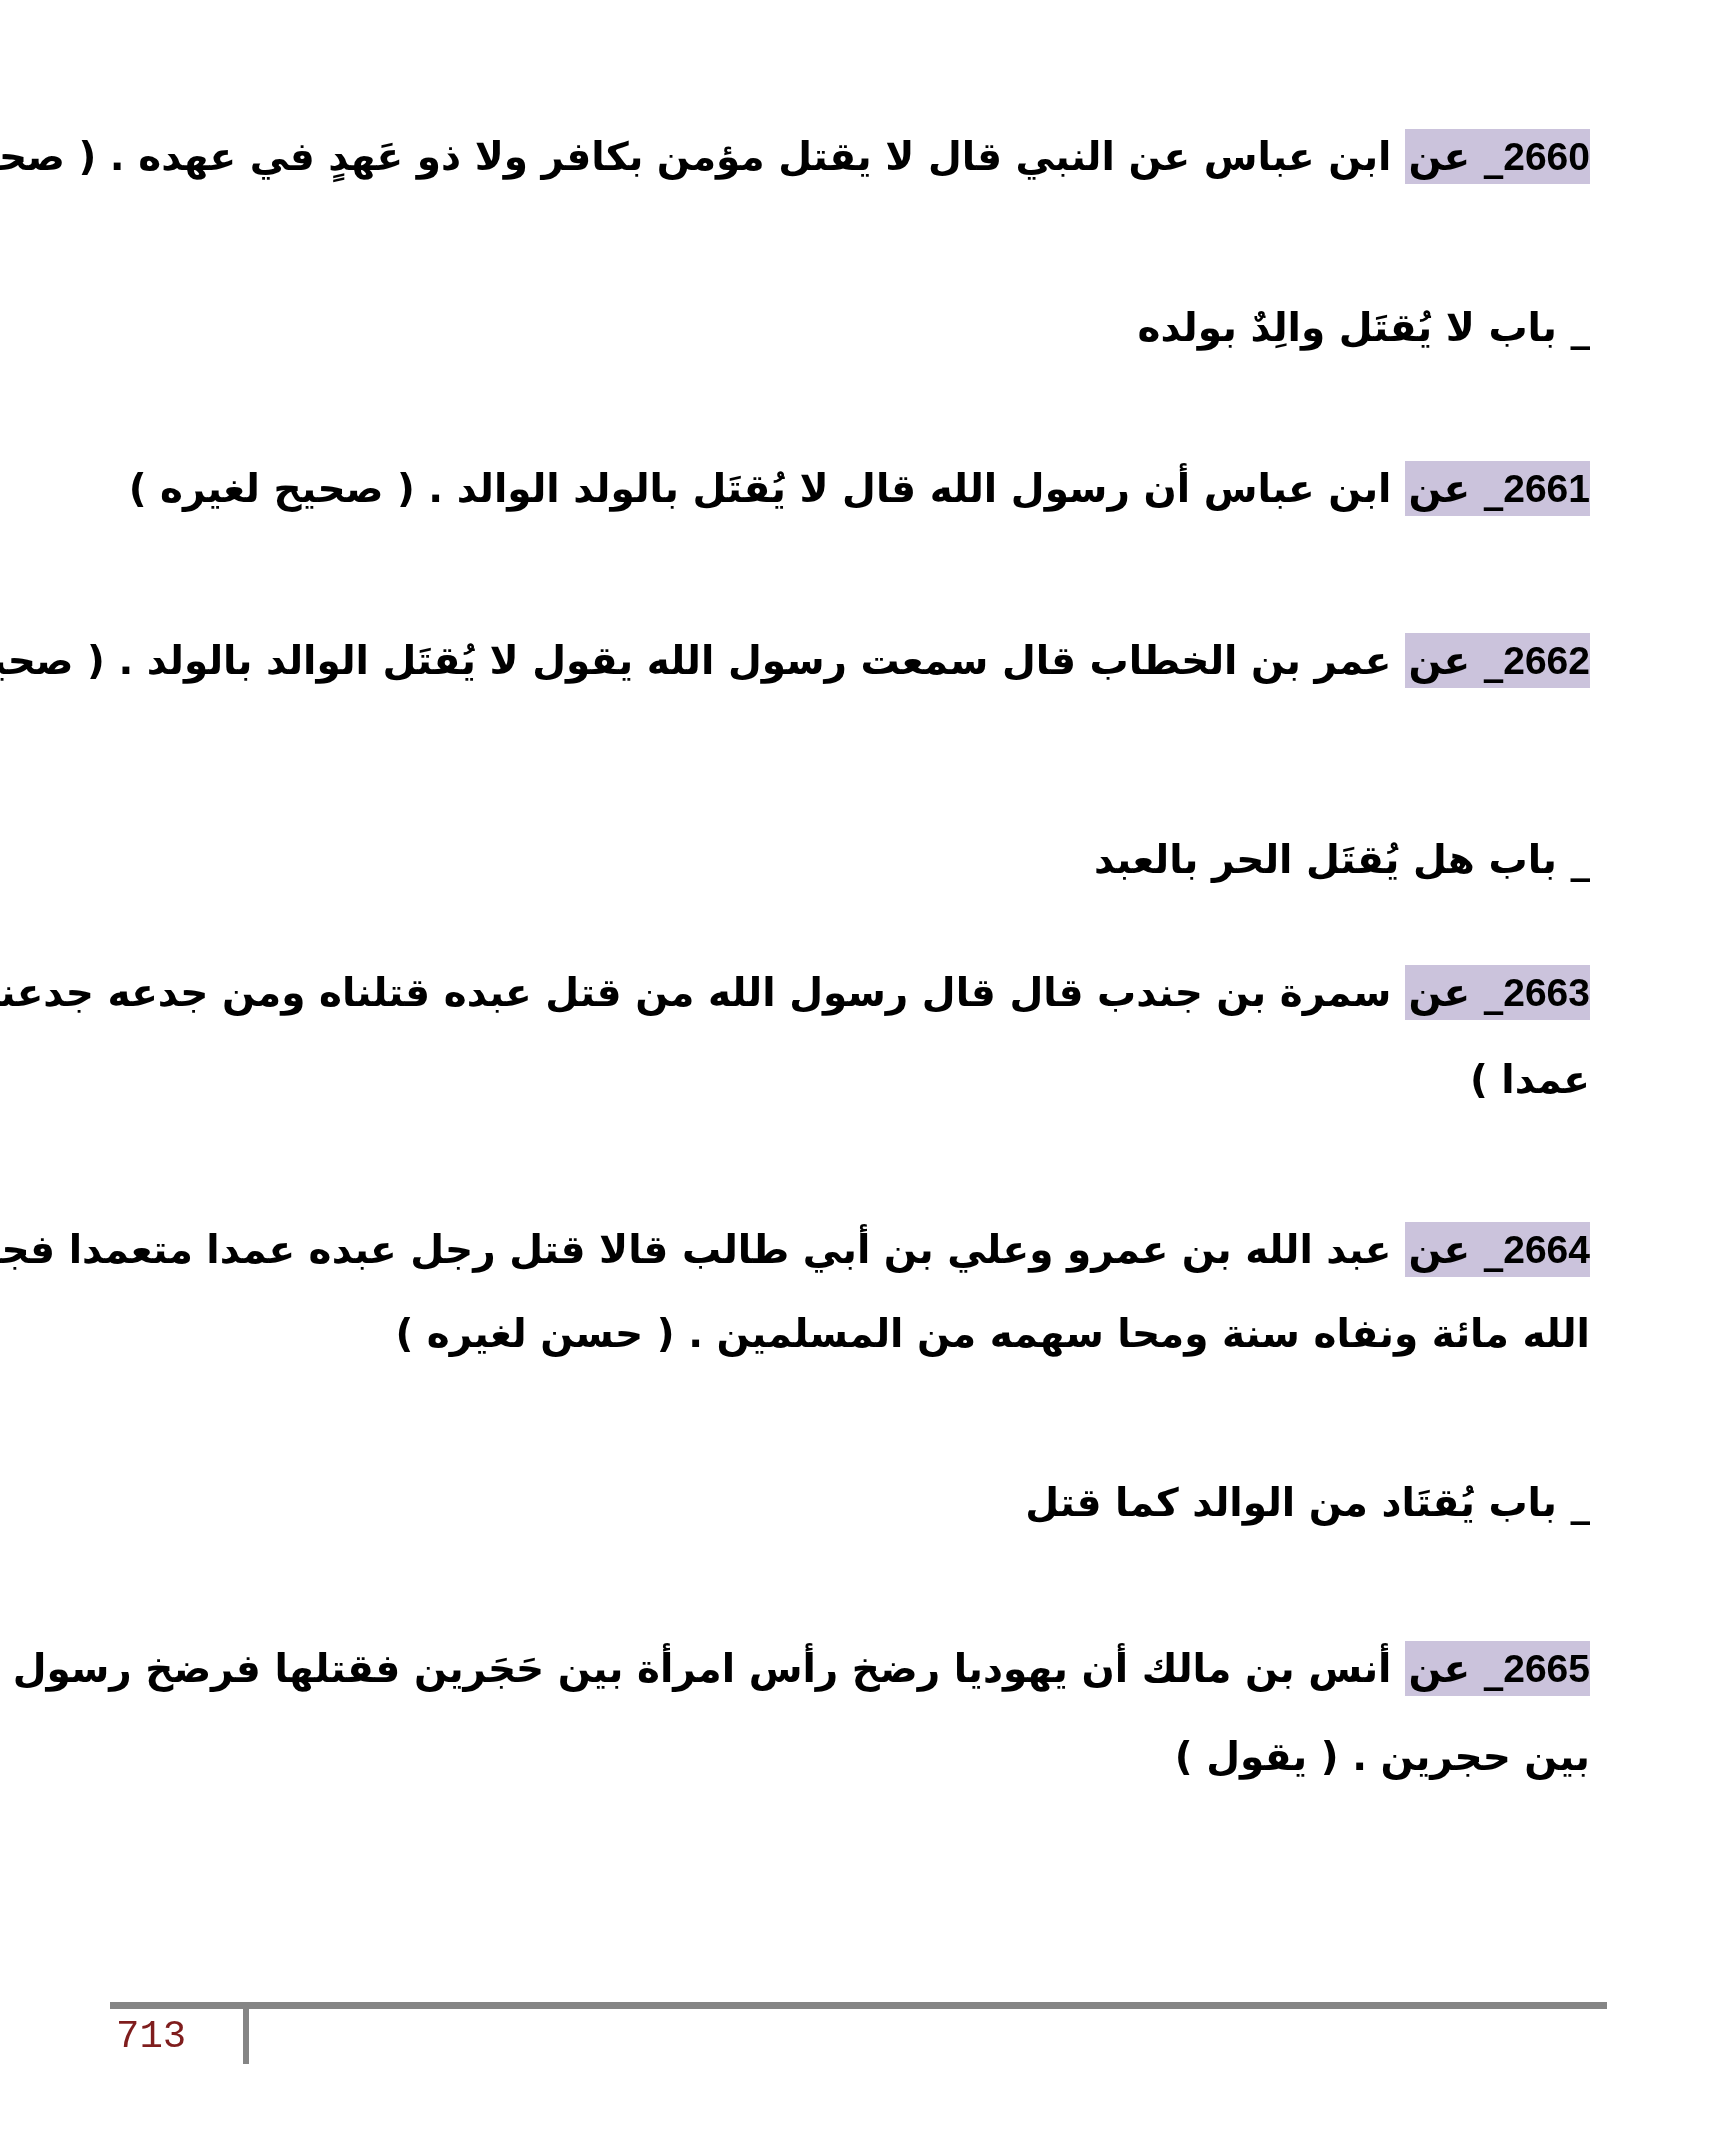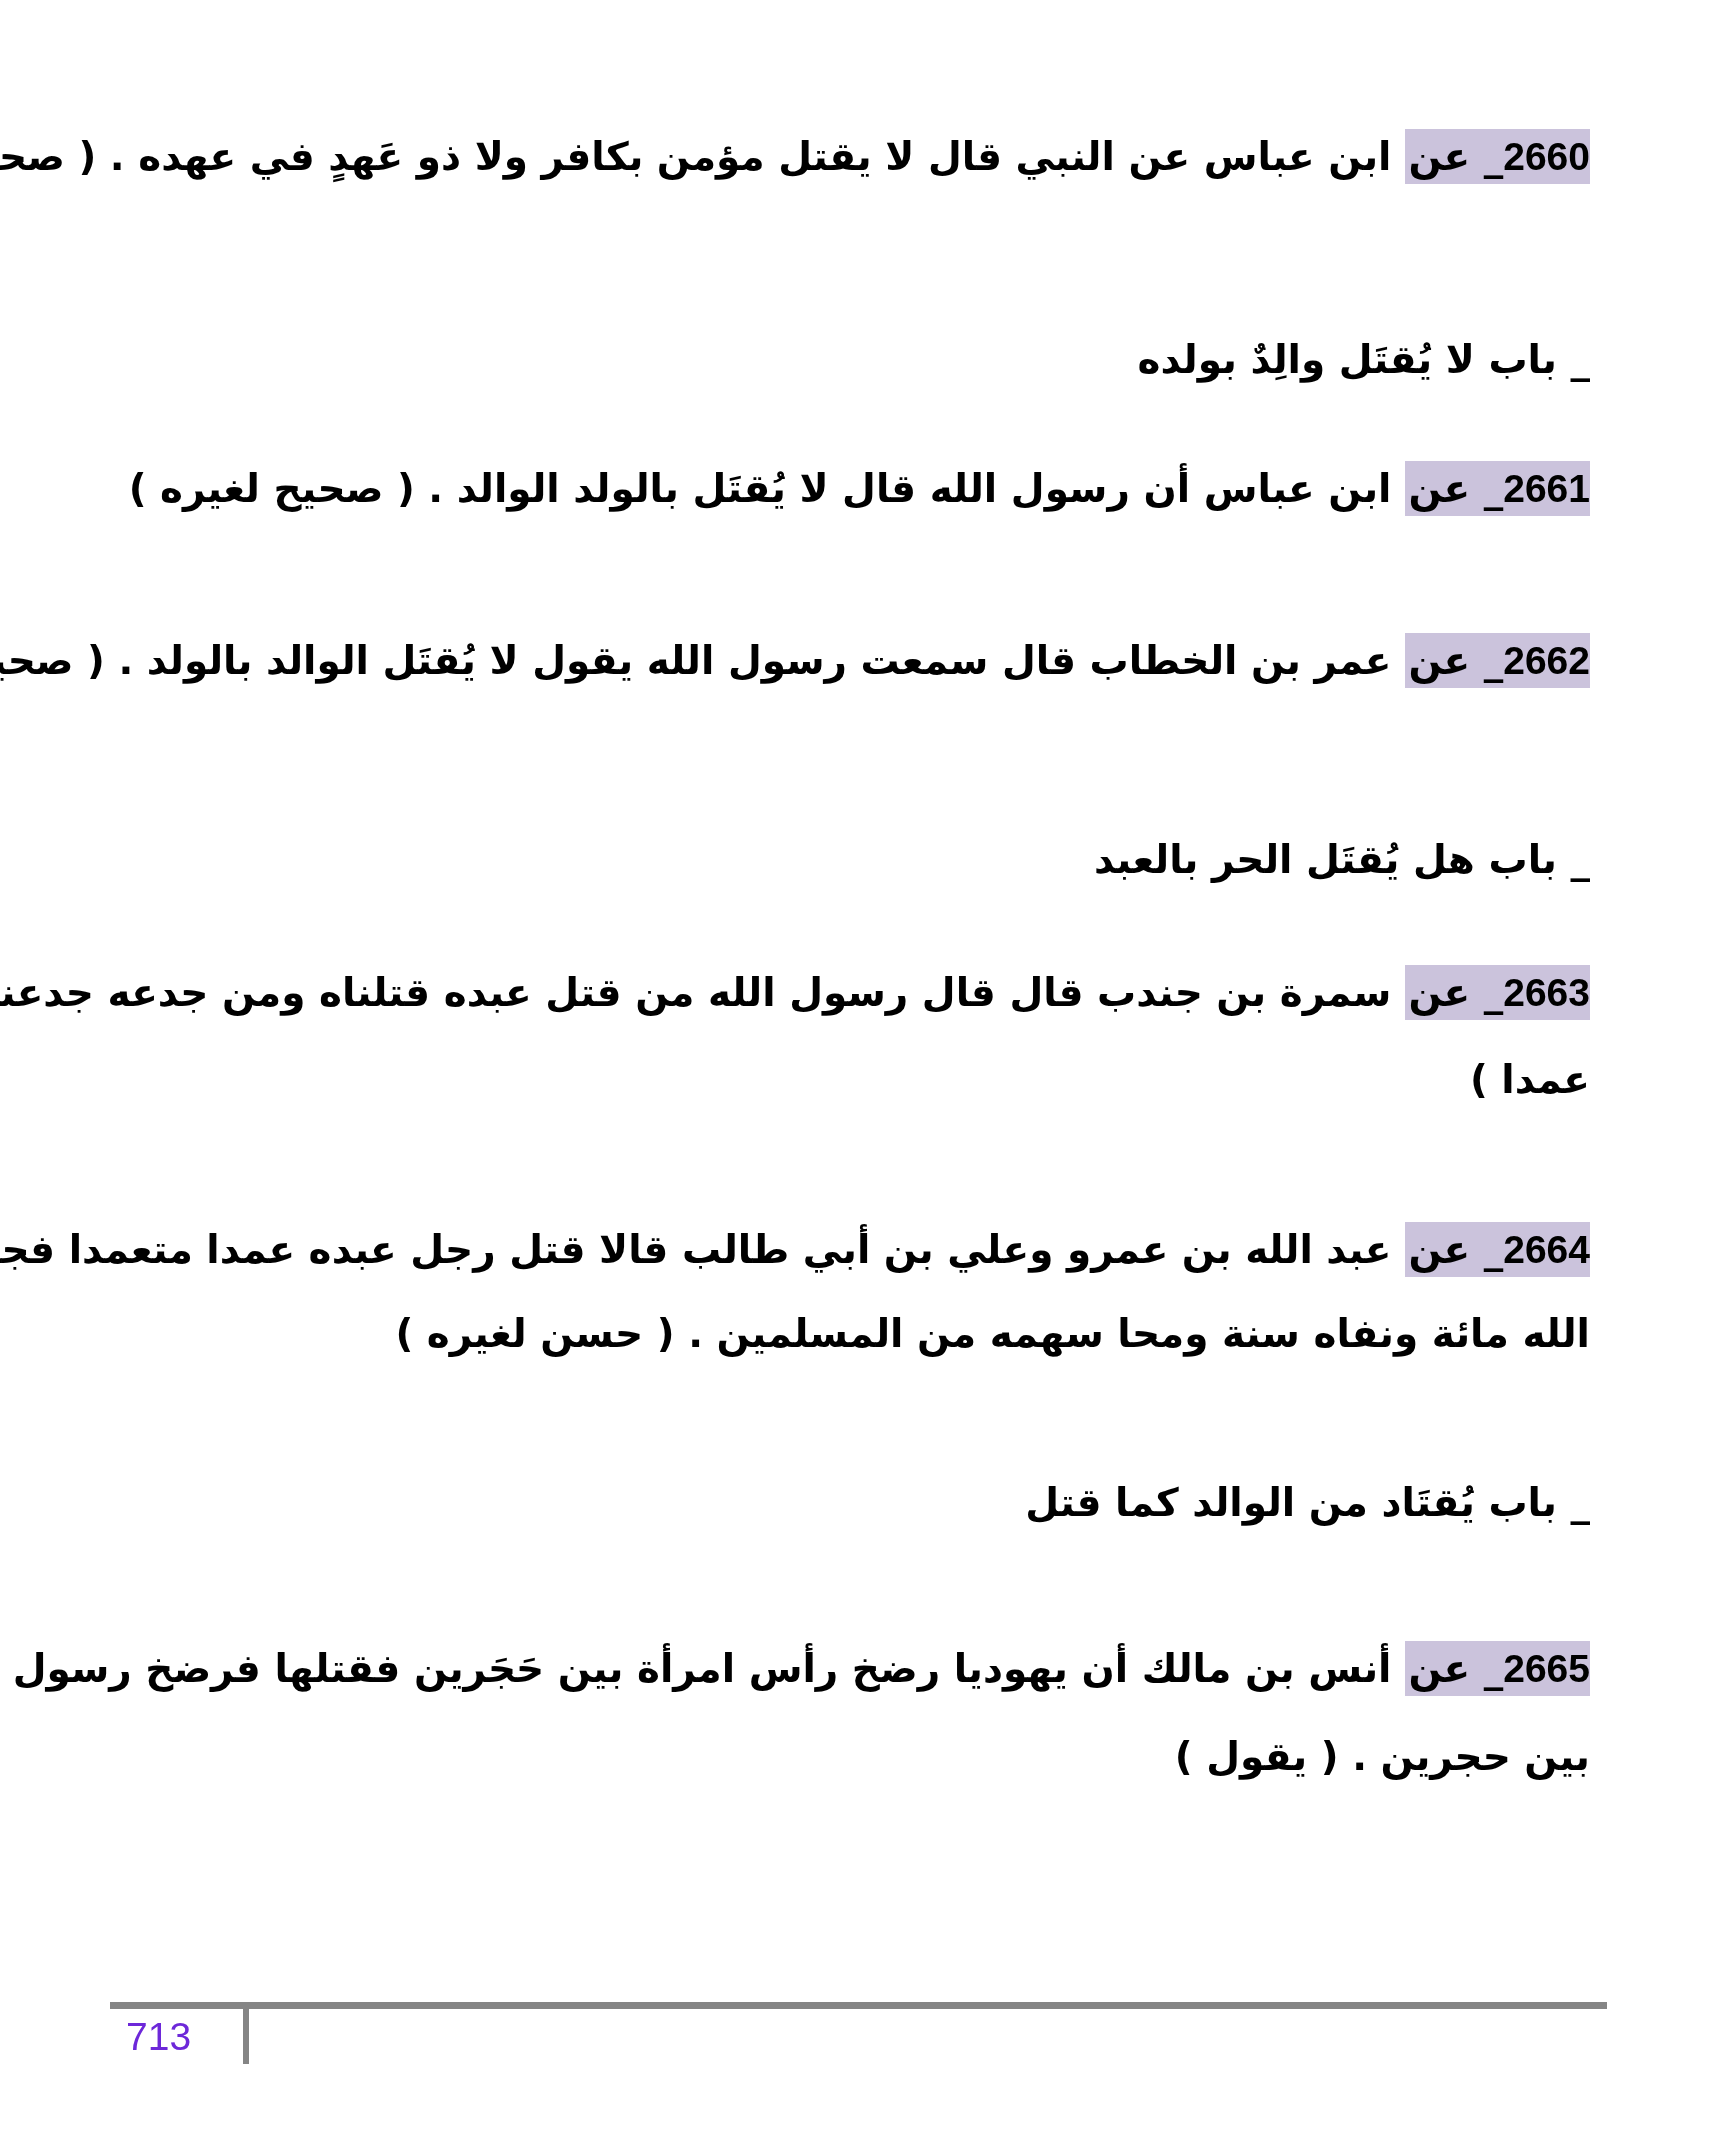--- a/index.html
+++ b/index.html
@@ -4,32 +4,32 @@
 <style>
   html, body { margin:0; padding:0; background:#ffffff; }
   body { width:1718px; height:2148px; position:relative; overflow:hidden;
          font-family:"DejaVu Sans", "Liberation Sans", sans-serif; color:#000; }
   .line { position:absolute; right:128px; direction:rtl; text-align:right;
           font-weight:bold; font-size:39px; line-height:55px; height:55px; white-space:nowrap; }
   .hl { background:#cbc3dc; display:inline-block; padding:0 0 0 3.4px; }
   .num { font-family:"Liberation Sans", sans-serif; font-weight:bold; }
   .footer-rule { position:absolute; left:110px; top:2002px; width:1497px; height:6.7px; background:#858585; }
   .footer-tick { position:absolute; left:243px; top:2002px; width:5.9px; height:62px; background:#858585; }
-  .page-num { position:absolute; left:126px; top:2015px; font-family:Liberation Sans, sans-serif;
-              font-size:39px; line-height:44px; color:#6d28d9; }
+  .page-num { position:absolute; left:116px; top:2015px; font-family:Liberation Mono, monospace;
+              font-size:39px; line-height:44px; color:#7f1d1d; }
 </style>
 </head>
 <body>
 
 <div class="line" style="top:129px;">
   <span class="hl"><span class="num">2660</span>_ <span>عن</span></span>
   <span>ابن عباس عن النبي قال لا يقتل مؤمن بكافر ولا ذو عَهدٍ في عهده . ( صحيح )</span>
 </div>
 
-<div class="line" style="top:300px;margin-top:32px;">
+<div class="line" style="top:300px;">
   <span>_ باب لا يُقتَل والِدٌ بولده</span>
 </div>
 
 <div class="line" style="top:461px;">
   <span class="hl"><span class="num">2661</span>_ <span>عن</span></span>
   <span>ابن عباس أن رسول الله قال لا يُقتَل بالولد الوالد . ( صحيح لغيره )</span>
 </div>
 
 <div class="line" style="top:633px;">
   <span class="hl"><span class="num">2662</span>_ <span>عن</span></span>

